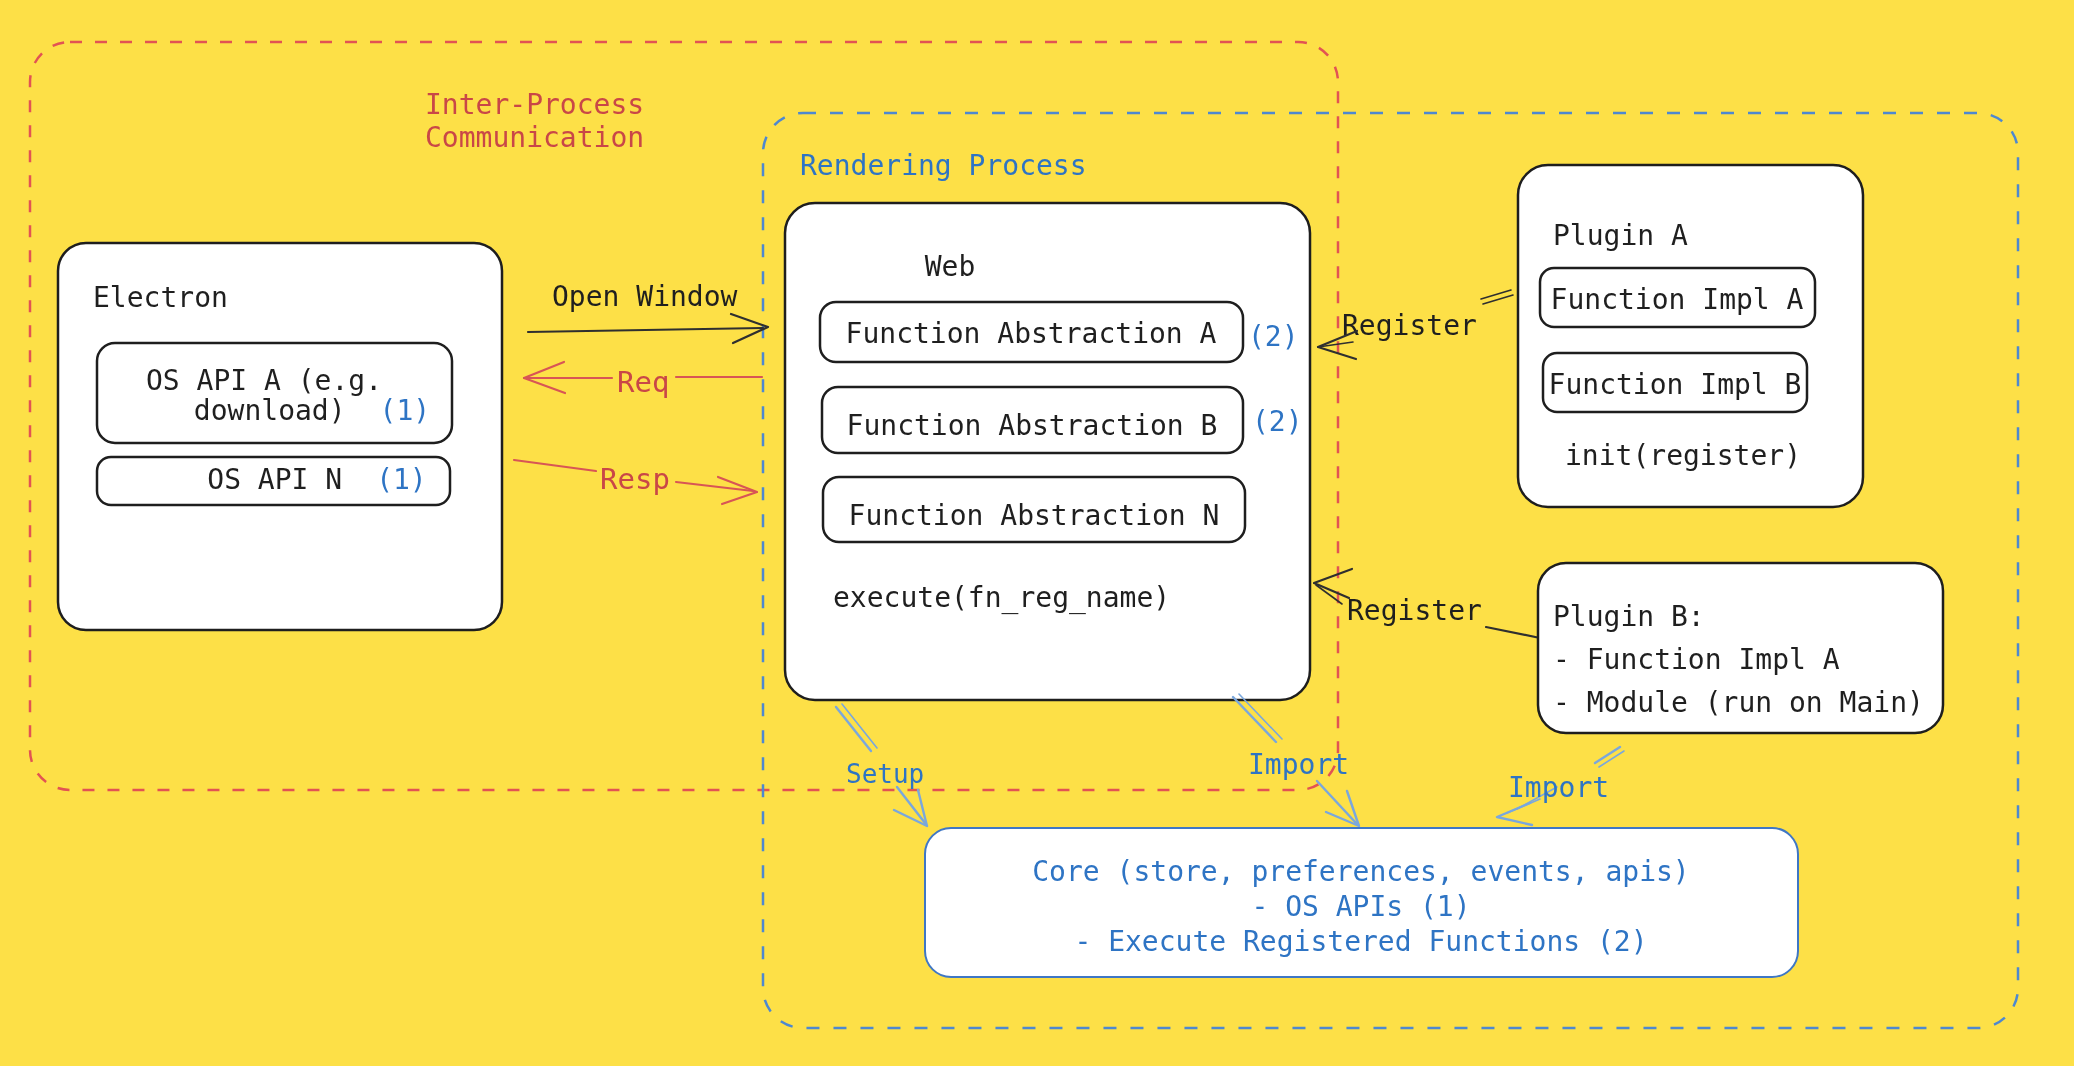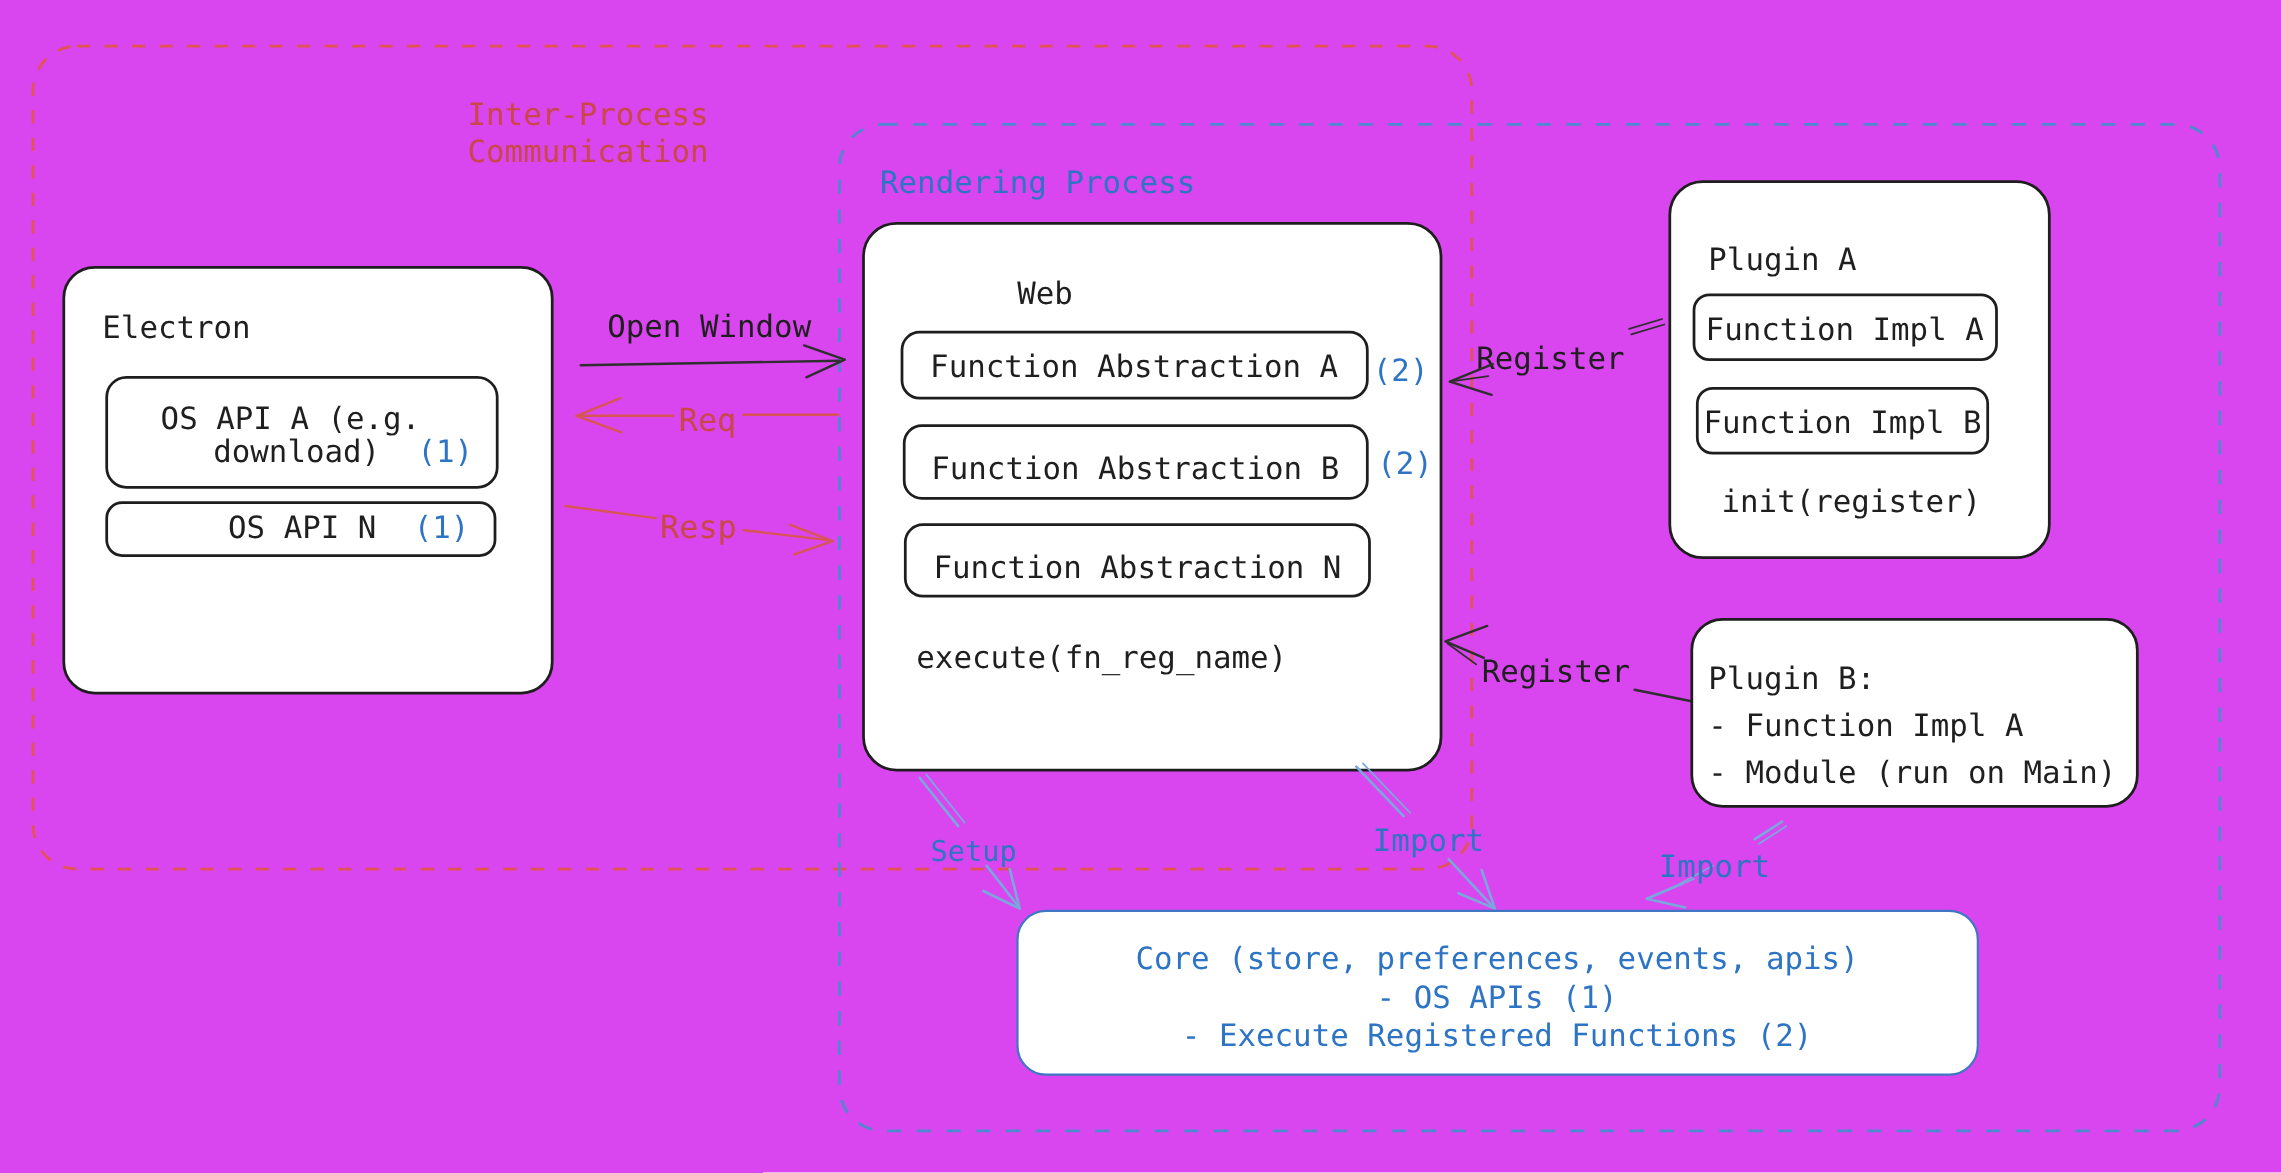--- a/index.html
+++ b/index.html
@@ -1,16 +1,16 @@
 <!DOCTYPE html>
 <html><head>
 <meta charset="utf-8">
 <style>
   html,body{margin:0;padding:0;background:#ffffff;}
-  .stage{position:relative;width:2074px;height:1066px;background:#d946ef;overflow:hidden;}
+  .stage{position:relative;width:2074px;height:1066px;background:#fde047;overflow:hidden;}
   svg{display:block;}
   text{font-family:"DejaVu Sans Mono",monospace;font-size:28px;fill:#1f1f1f;white-space:pre;}
   .t-red{fill:#c94747;}
   .t-blue{fill:#2e74c4;}
   .t-29{font-size:29px;}
   .t-26{font-size:26px;}
   .mid{text-anchor:middle;}
   .box{fill:#ffffff;stroke:#1e1e1e;stroke-width:2.5;}
   .dash-red{fill:none;stroke:#e25353;stroke-width:2.5;stroke-dasharray:12 13;}
   .dash-blue{fill:none;stroke:#4e88d0;stroke-width:2.5;stroke-dasharray:13 14;}

